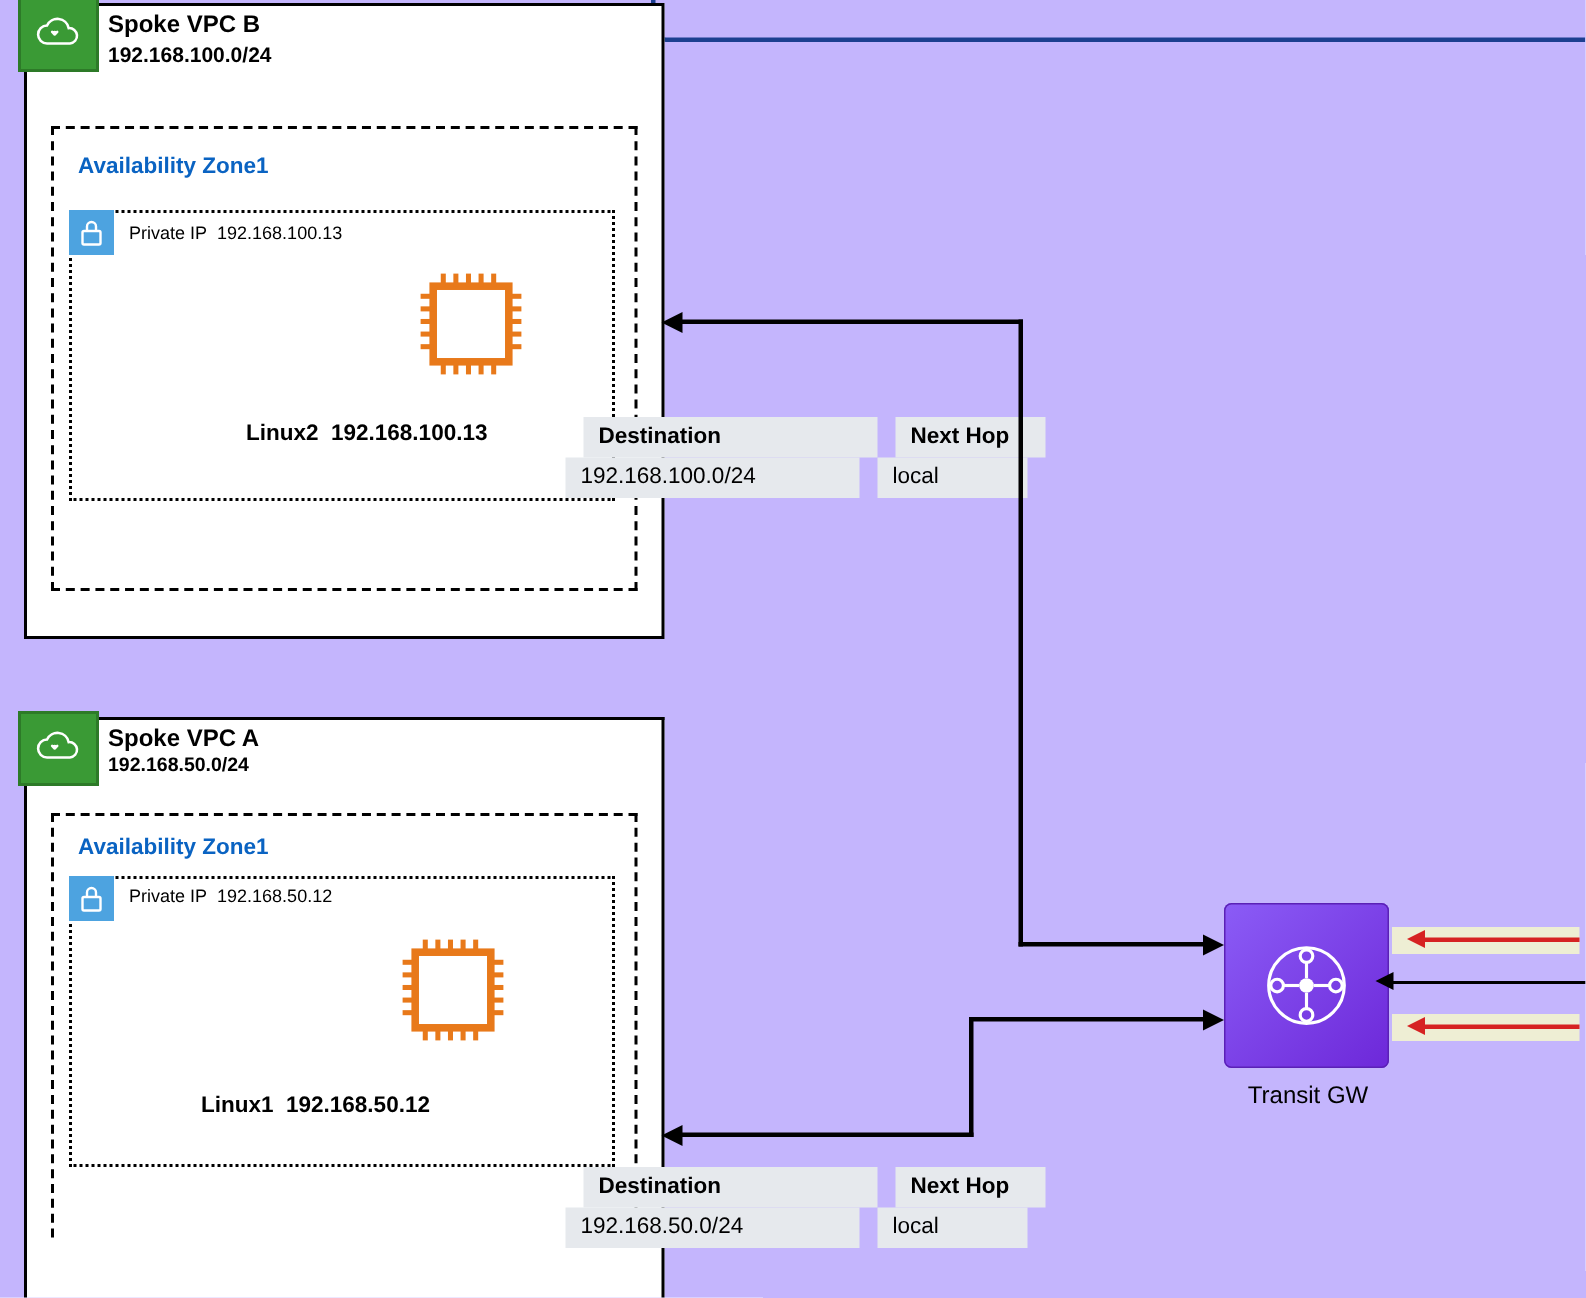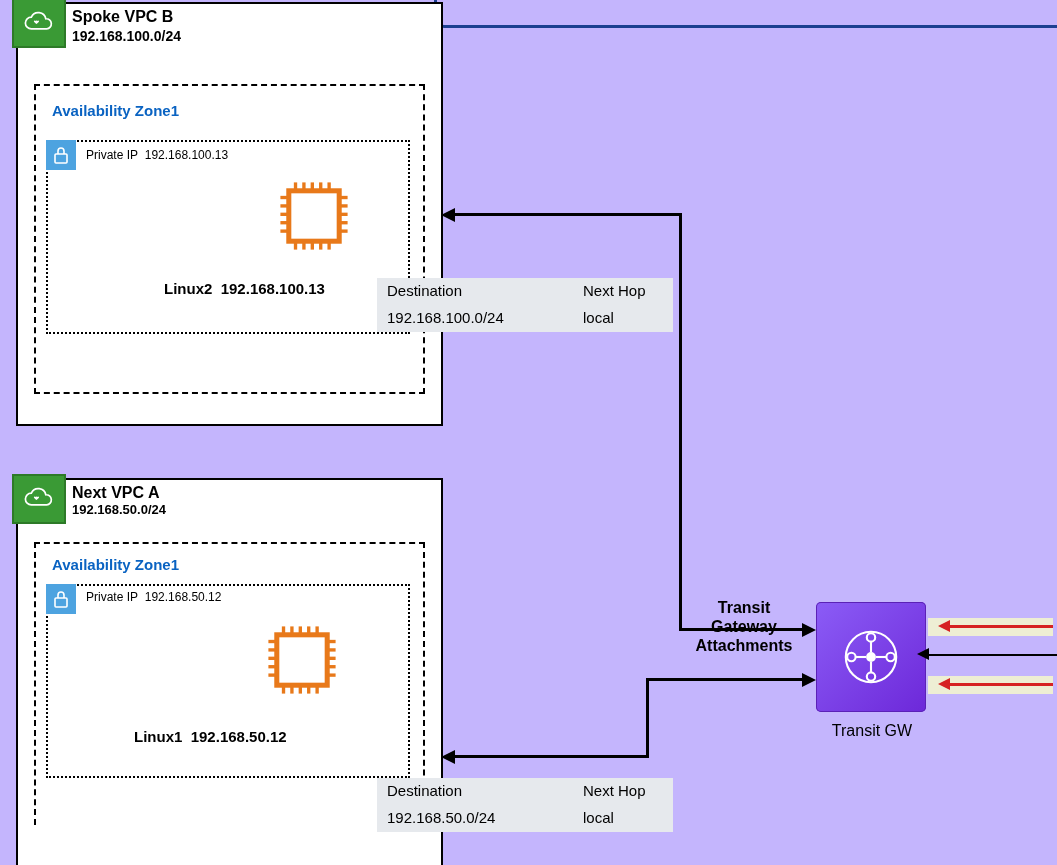--- a/index.html
+++ b/index.html
@@ -35,21 +35,21 @@
   .chip{position:absolute;width:84px;height:84px;}
   .chip-b{left:272px;top:174px;}
   .chip-a{left:260px;top:618px;}
   .chip svg{width:100%;height:100%;}
   .inst-label{position:absolute;font-weight:bold;font-size:15px;}
   .inst-b{left:120px;top:280px;margin-left:44px;}
   .inst-a{left:134px;top:728px;}
   
   .rtable{position:absolute;display:grid;grid-template-columns:auto auto;gap:0;}
   .rcell{background:#e6e9ed;padding:4px 10px;font-size:15px;border-bottom:2px solid transparent;}
-  .rhead{font-weight:normal;}
+  .rhead{font-weight:bold;margin-left:12px;}
   .rt-b{left:377px;top:278px;}
   .rt-a{left:377px;top:778px;}
   .rt-b .c1{width:176px;} .rt-b .c2{width:80px;}
   .rt-a .c1{width:176px;} .rt-a .c2{width:80px;}
   
   .tgw{position:absolute;left:816px;top:602px;width:110px;height:110px;background:linear-gradient(135deg,#8b5cf6,#6d28d9);border-radius:5px;display:flex;align-items:center;justify-content:center;box-shadow:0 0 0 1px #5b21b6 inset;}
   .tgw svg{width:70px;height:70px;fill:none;stroke:#fff;stroke-width:3;}
   .tgw-label{position:absolute;left:812px;top:722px;width:120px;text-align:center;font-weight:normal;font-size:16px;}
   .tga-label{position:absolute;left:689px;top:598px;width:110px;text-align:center;font-weight:bold;font-size:16px;line-height:1.2;}
   
@@ -130,21 +130,21 @@
     <div class="rcell c2">local</div>
   </div>
 
   <div class="vpc vpc-a"></div>
   <div class="vpc-icon" style="left:12px;top:474px;">
     <svg class="cloud-svg" viewBox="0 0 40 26">
         <path d="M11 20a7 7 0 0 1 0-14 9 9 0 0 1 17 2 6 6 0 0 1 1 12H11z"></path>
         <path d="M17 13v-2m0 2l-2-2m2 2l2-2" stroke-linecap="round"></path>
       </svg>
   </div>
-  <div class="vpc-title" style="left:72px;top:484px;">Next VPC A</div>
+  <div class="vpc-title" style="left:72px;top:484px;">Spoke VPC A</div>
   <div class="vpc-cidr" style="left:72px;top:502px;font-weight:bold;font-size:13px;">192.168.50.0/24</div>
 
   <div class="az az-a"></div>
   <div class="az-label az-a-label">Availability Zone1</div>
 
   <div class="subnet sub-a"></div>
   <div class="lock-icon lock-a">
     <svg class="lock-svg" viewBox="0 0 16 18">
         <rect x="2" y="8" width="12" height="9" rx="1"></rect>
         <path d="M5 8V5a3 3 0 0 1 6 0v3"></path>
@@ -200,21 +200,20 @@
         <circle cx="50" cy="78" r="6"></circle>
       <circle cx="22" cy="50" r="6"></circle>
         <circle cx="78" cy="50" r="6"></circle>
       <line x1="50" y1="28" x2="50" y2="43"></line>
         <line x1="50" y1="57" x2="50" y2="72"></line>
       <line x1="28" y1="50" x2="43" y2="50"></line>
         <line x1="57" y1="50" x2="72" y2="50"></line>
     </svg>
   </div>
   <div class="tgw-label">Transit GW</div>
-  <div class="tga-label">Transit Gateway Attachments</div>
 
   <div class="conn" style="left:454px;top:213px;width:228px;height:3px;"></div>
   <div class="arrowhead ah-left" style="left:441px;top:208px;"></div>
   <div class="conn" style="left:679px;top:213px;width:3px;height:418px;"></div>
   <div class="conn" style="left:679px;top:628px;width:125px;height:3px;"></div>
   <div class="arrowhead ah-right" style="left:802px;top:623px;"></div>
 
   <div class="conn" style="left:454px;top:755px;width:195px;height:3px;"></div>
   <div class="arrowhead ah-left" style="left:441px;top:750px;"></div>
   <div class="conn" style="left:646px;top:678px;width:3px;height:80px;"></div>

